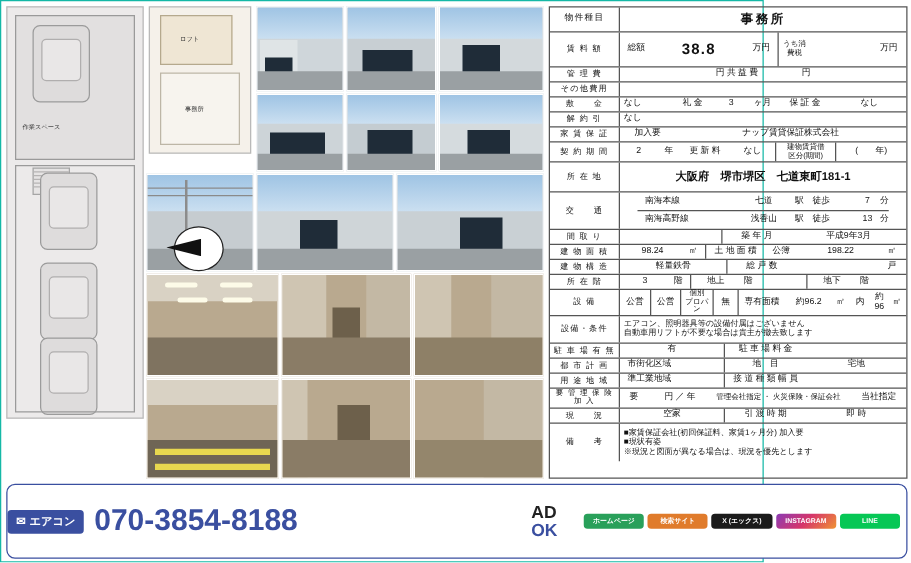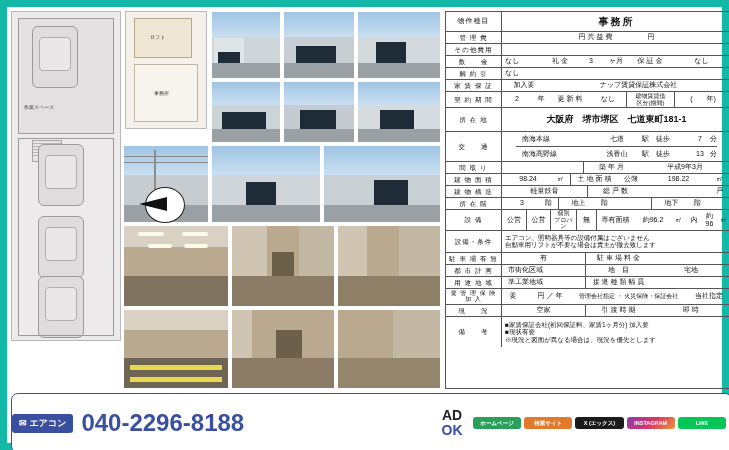--- a/index.html
+++ b/index.html
@@ -6,22 +6,22 @@
   html, body { margin:0; padding:0; }
   body {
     width: 729px; height: 450px;
     background: #ffffff;
     font-family: "Liberation Sans", sans-serif;
     color: #111;
     overflow: hidden;
   }
   .sheet {
     position: relative;
-    width: 729px; height: 450px;
-    border: 7px solid #14b8a6;
+    width: 611px; height: 450px;
+    border: 1px solid #14b8a6;
     background: #fff;
     text-decoration: underline;
   }
 
   
   .left-panel {
     position:absolute; left:4px; top:4px; width:430px; height:378px;
   }
   .floorplan {
     position:absolute; left:0; top:0; width:110px; height:330px;
@@ -144,21 +144,21 @@
   .brandtxt .s2 { font-size:6px; color:#333; }
 
   .contact { flex:1; display:flex; align-items:center; }
   .contact .tag {
     background:#3a4fa0; color:#fff; font-size:9px; font-weight:bold;
     padding:3px 7px; border-radius:3px; display:flex; align-items:center; gap:3px;
   }
   .contact .tel {
     font-size:24px; font-weight:bold; color:#3a4fa0; letter-spacing:0px; margin-left:8px;
   }
-  .adok { width:42px; text-align:center; line-height:1.05; }
+  .adok { width:42px; line-height:1.05; }
   .adok .ad { font-size:14px; font-weight:bold; color:#222; }
   .adok .ok { font-size:14px; font-weight:bold; color:#3a4fa0; }
 
   .links { width:258px; display:flex; gap:3px; align-items:center; padding-right:5px;}
   .chip {
     flex:1; text-align:center; border-radius:3px; color:#fff; font-size:5.5px;
     padding:3px 1px; font-weight:bold; line-height:1.2;
   }
   .chip.green { background:#29a05a; }
   .chip.orange{ background:#e07b2b; }
@@ -299,20 +299,29 @@
     </div>
   </div>
 
   <div class="right-panel">
 
     <div class="rtitle">
       <div class="lb">物件種目</div>
       <div class="vl c">事務所</div>
     </div>
 
+    <div class="row tall" style="min-height:28px;">
+      <div class="lb">賃 料 額</div>
+      <div class="vl c" style="flex:0 0 26px;">総額</div>
+      <div class="vl c big" style="flex:0 0 74px;">38.8</div>
+      <div class="vl c" style="flex:0 0 26px;">万円</div>
+      <div class="vl c cellsep twoline" style="flex:0 0 26px;">うち消費税</div>
+      <div class="vl c" style="flex:1;"></div>
+      <div class="vl c" style="flex:0 0 28px;">万円</div>
+    </div>
 
     <div class="row">
       <div class="lb">管 理 費</div>
       <div class="vl c">円 共 益 費　　　　　円</div>
     </div>
 
     <div class="row">
       <div class="lb">その他費用</div>
       <div class="vl"></div>
     </div>
@@ -474,21 +483,21 @@
   </div>
 
   <div class="footer">
 
 
     <div class="contact">
       <div class="tag">
         <span>✉</span>
         <span>エアコン</span>
       </div>
-      <div class="tel">040-2296-8188</div>
+      <div class="tel">070-3854-8188</div>
     </div>
 
     <div class="adok">
       <div class="ad">AD</div>
       <div class="ok">OK</div>
     </div>
 
     <div class="links">
       <div class="chip green">ホームページ</div>
       <div class="chip orange">検索サイト</div>

